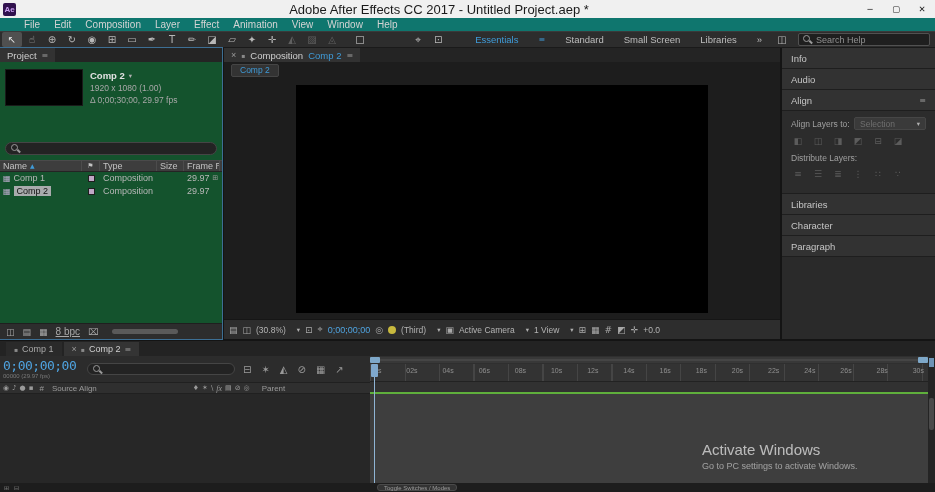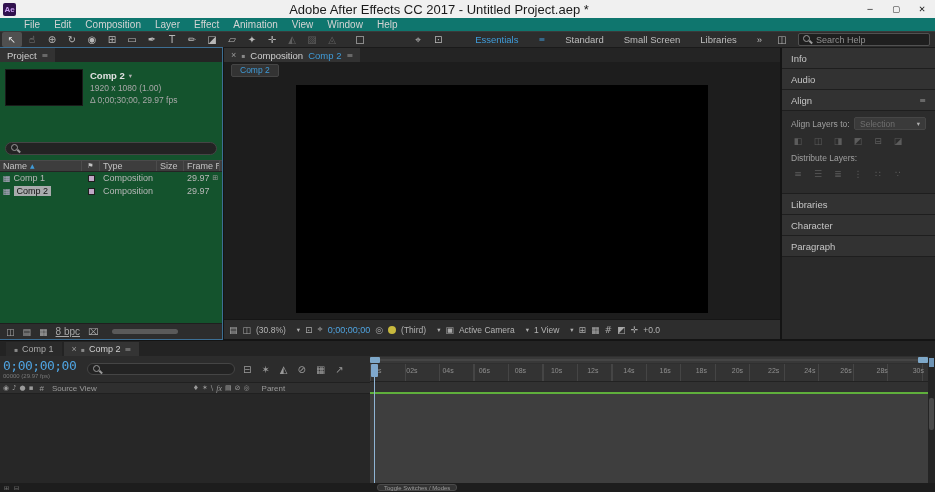--- a/index.html
+++ b/index.html
@@ -414,21 +414,21 @@
           </div>
         </div>
         <div class="tl-colheader">
           <span class="avf">
             <span>◉</span>
             <span>♪</span>
             <span>●</span>
             <span>▪</span>
           </span>
           <span class="col-hash">#</span>
-          <span class="col-source">Source View</span>
+          <span class="col-source">Source Align</span>
           <span class="switches">
             <span>♦</span>
             <span>✶</span>
             <span>\</span>
             <span class="sw-fx">fx</span>
             <span>▤</span>
             <span>⊘</span>
             <span>◎</span>
           </span>
           <span class="col-parent">Parent</span>
@@ -471,14 +471,18 @@
   </div>
 
   <div class="bottom-strip">
     <div class="bs-icons">
       <span>⊞</span>
       <span>⊟</span>
     </div>
     <div class="toggle-btn">Toggle Switches / Modes</div>
   </div>
 
+  <div class="watermark">
+    <div class="wm1">Activate Windows</div>
+    <div class="wm2">Go to PC settings to activate Windows.</div>
+  </div>
 
 </div>
 
 </body></html>

